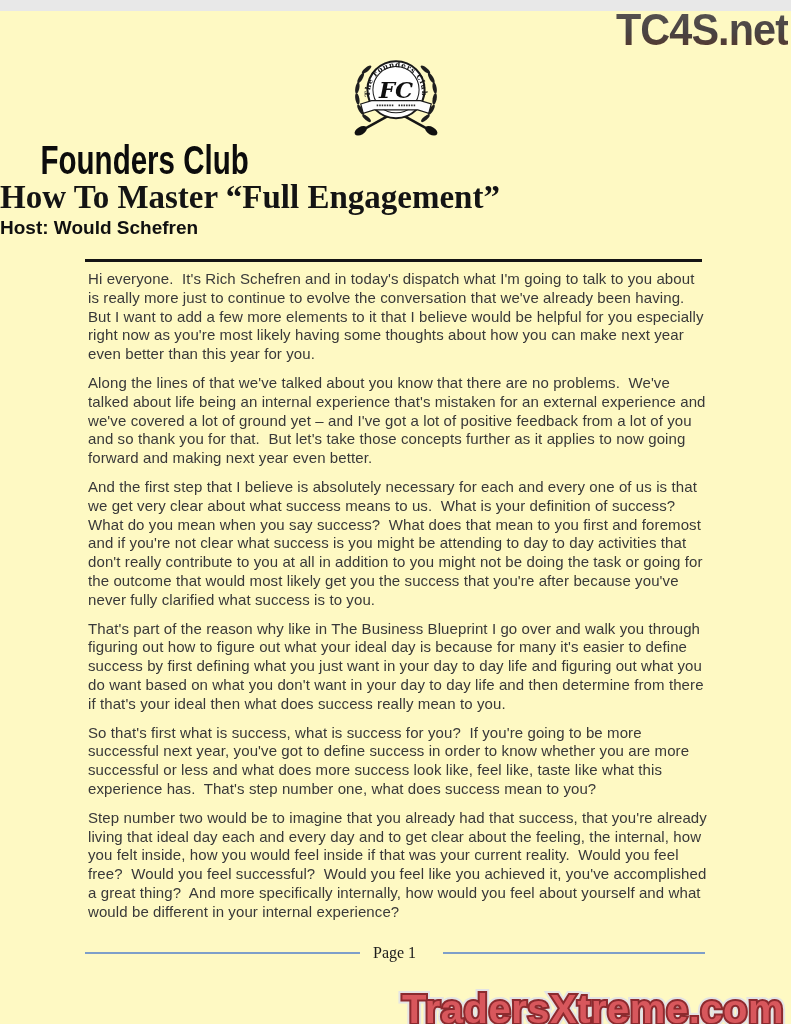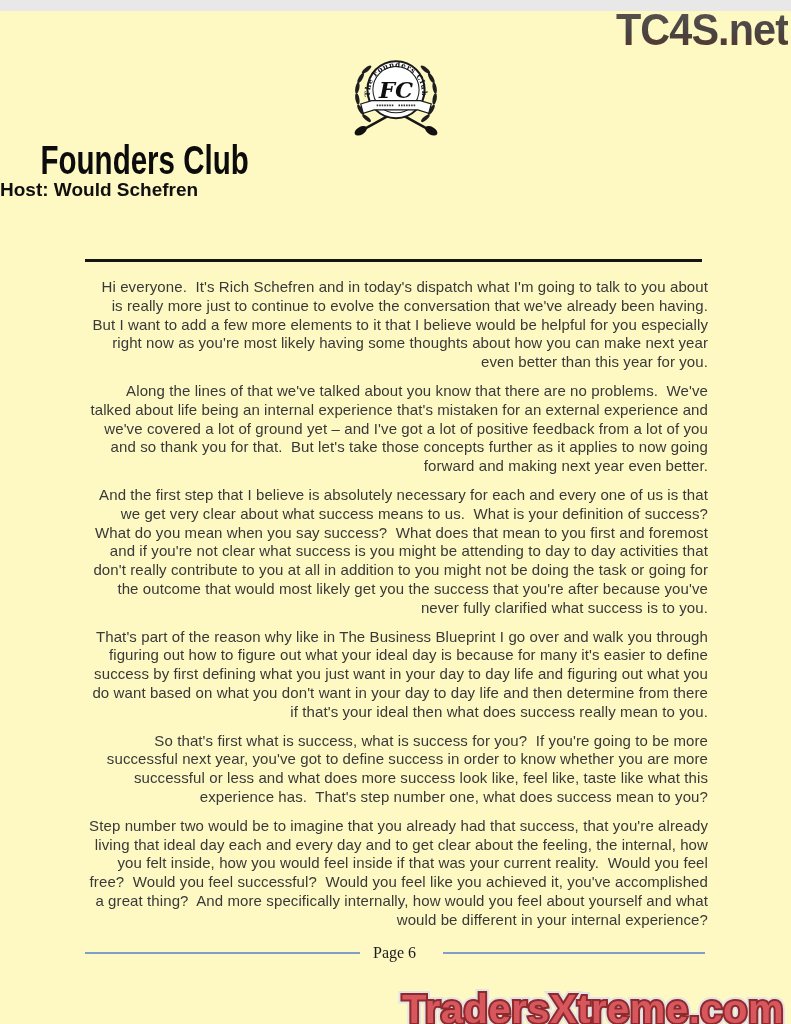--- a/index.html
+++ b/index.html
@@ -33,21 +33,21 @@
   }
   .doc-title{
     font-family:"Liberation Serif",serif;font-weight:bold;font-size:33px;line-height:38px;
     margin-top:0;white-space:nowrap;color:#141414;
   }
   .host-line{font-weight:bold;font-size:19px;line-height:22px;margin-top:1px;color:#101010;}
 
   .divider{position:absolute;top:248px;left:85px;width:617px;height:3px;background:#151515;}
 
   
-  .content{position:absolute;top:267px;left:88px;width:620px;text-align:right;}
+  .content{position:absolute;top:259px;left:88px;width:620px;}
   .content p{
     margin:0 0 10px 0;font-size:15px;line-height:18.8px;color:#393939;
     white-space:pre-wrap;letter-spacing:.1px;
   }
 
   
   .wm-center{position:absolute;top:483px;left:50%;transform:translateX(-50%);white-space:nowrap;}
   .wm-center .layer{
     display:block;font-family:"DejaVu Serif",serif;font-weight:bold;
     font-size:46px;line-height:52px;letter-spacing:2px;
@@ -135,38 +135,39 @@
 
       <g>
         <path d="M33 63 L46 59 L104 59 L117 63 L114 74 L101 70 L49 70 L36 74 Z" fill="#fdfdfd" stroke="#1a1a1a" stroke-width="1.4"></path>
         <path d="M52 64.6 h20 M78 64.6 h20" stroke="#2c2c2c" stroke-width="2.2" stroke-dasharray="1.8 1.2" fill="none"></path>
       </g>
     </svg>
   </div>
 
   <div class="titles">
     <div><span class="org-name">Founders Club</span></div>
+    <div class="doc-title">How To Master “Full Engagement”</div>
     <div class="host-line">Host:  Would Schefren</div>
   </div>
 
   <div class="divider"></div>
 
   <div class="content">
     <p>Hi everyone.  It's Rich Schefren and in today's dispatch what I'm going to talk to you about is really more just to continue to evolve the conversation that we've already been having.  But I want to add a few more elements to it that I believe would be helpful for you especially right now as you're most likely having some thoughts about how you can make next year even better than this year for you.</p>
     <p>Along the lines of that we've talked about you know that there are no problems.  We've talked about life being an internal experience that's mistaken for an external experience and we've covered a lot of ground yet – and I've got a lot of positive feedback from a lot of you and so thank you for that.  But let's take those concepts further as it applies to now going forward and making next year even better.</p>
     <p>And the first step that I believe is absolutely necessary for each and every one of us is that we get very clear about what success means to us.  What is your definition of success?  What do you mean when you say success?  What does that mean to you first and foremost and if you're not clear what success is you might be attending to day to day activities that don't really contribute to you at all in addition to you might not be doing the task or going for the outcome that would most likely get you the success that you're after because you've never fully clarified what success is to you.</p>
     <p>That's part of the reason why like in The Business Blueprint I go over and walk you through figuring out how to figure out what your ideal day is because for many it's easier to define success by first defining what you just want in your day to day life and figuring out what you do want based on what you don't want in your day to day life and then determine from there if that's your ideal then what does success really mean to you.</p>
     <p>So that's first what is success, what is success for you?  If you're going to be more successful next year, you've got to define success in order to know whether you are more successful or less and what does more success look like, feel like, taste like what this experience has.  That's step number one, what does success mean to you?</p>
     <p>Step number two would be to imagine that you already had that success, that you're already living that ideal day each and every day and to get clear about the feeling, the internal, how you felt inside, how you would feel inside if that was your current reality.  Would you feel free?  Would you feel successful?  Would you feel like you achieved it, you've accomplished a great thing?  And more specifically internally, how would you feel about yourself and what would be different in your internal experience?</p>
   </div>
 
 
   <div class="footer">
     <div class="rule rule-left"></div>
-    <div class="page-label">Page 6</div>
+    <div class="page-label">Page 1</div>
     <div class="rule rule-right"></div>
   </div>
 
   <div class="wm-bottom">
     <span class="layer glow" aria-hidden="true">TradersXtreme.com</span>
     <span class="layer outline" aria-hidden="true">TradersXtreme.com</span>
     <span class="layer fill">TradersXtreme.com</span>
   </div>
 
 </div>

